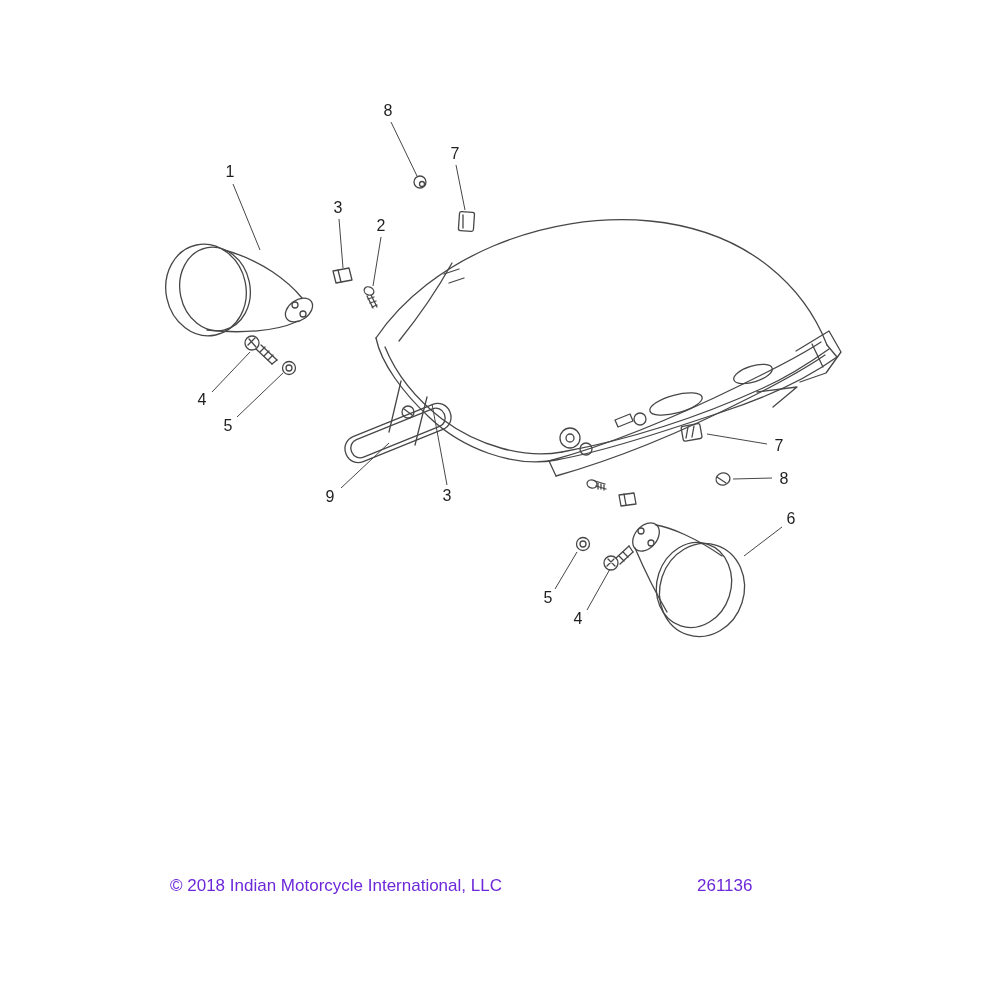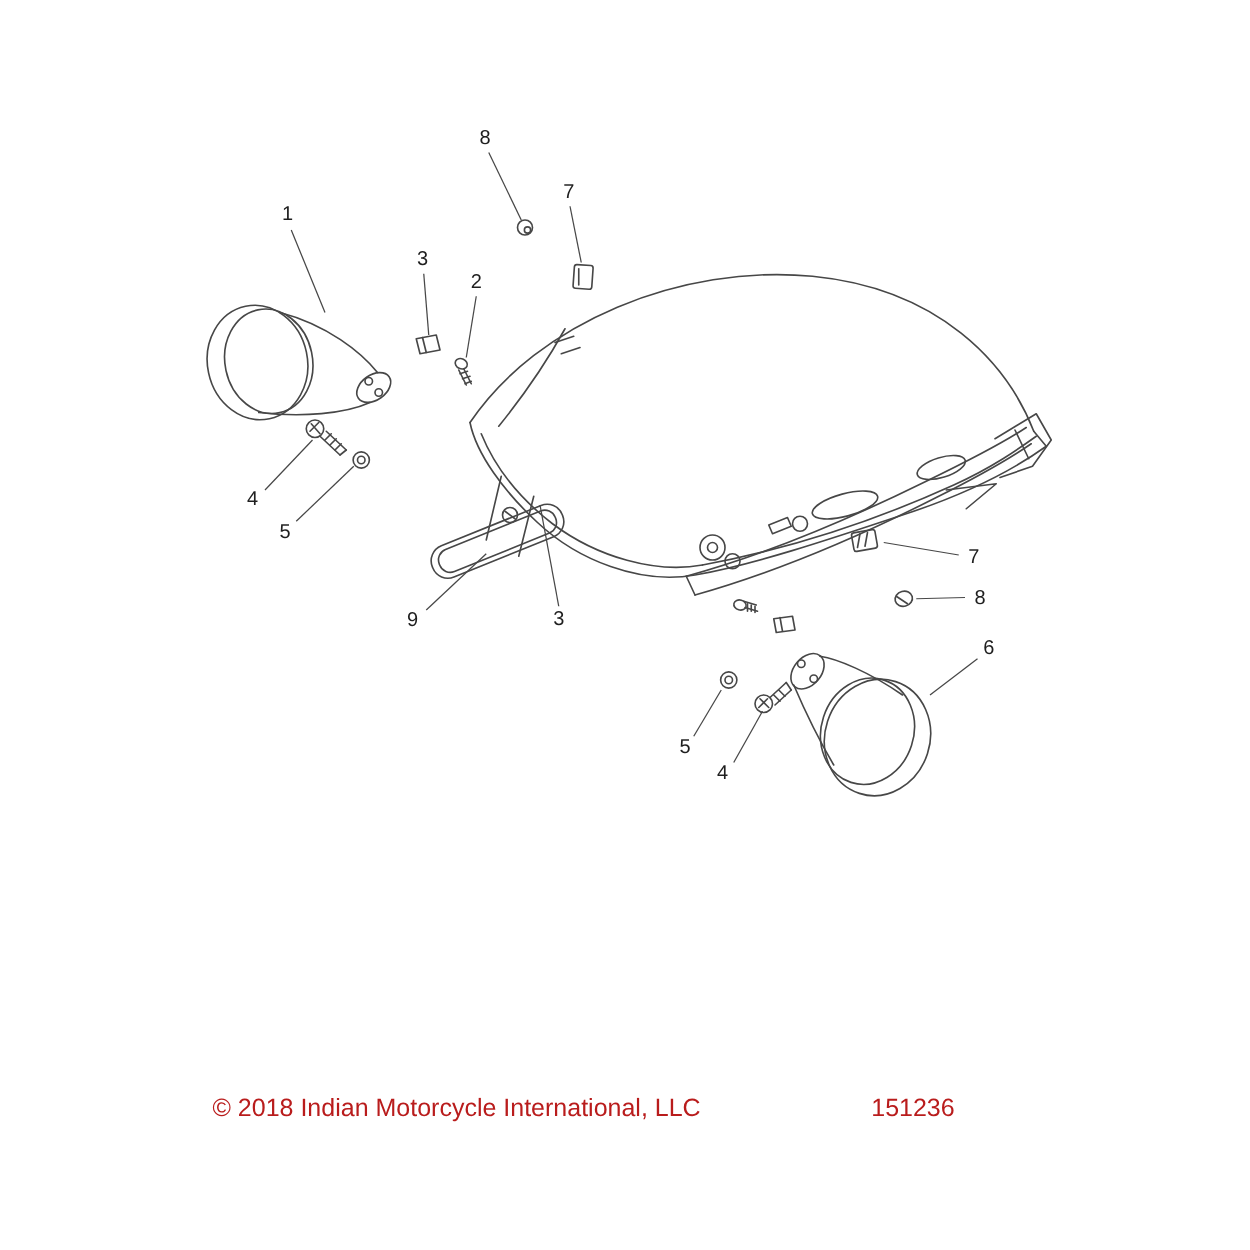--- a/index.html
+++ b/index.html
@@ -3,21 +3,21 @@
 <meta charset="utf-8">
 <style>
   html,body{margin:0;padding:0;background:#fff;}
   #page{position:relative;width:1000px;height:1000px;background:#ffffff;overflow:hidden;
         font-family:"Liberation Sans", sans-serif;}
   svg{position:absolute;left:0;top:0;}
   .art{stroke:#474747;stroke-width:1.3;fill:none;stroke-linecap:round;stroke-linejoin:round;}
   .leader{stroke:#474747;stroke-width:1;fill:none;}
   .callout{position:absolute;transform:translate(-50%,-50%);font-size:16px;color:#1f1f1f;
            line-height:1;user-select:none;}
-  .footer-text{position:absolute;font-size:20px;color:#b91c1c;white-space:nowrap;}
+  .footer-text{position:absolute;font-size:17px;color:#6d28d9;white-space:nowrap;}
 </style>
 </head>
 <body>
 
 <div id="page">
 
   <svg width="1000" height="1000" viewBox="0 0 1000 1000">
 
     <g class="art">
       <path d="M376,338 C430,258 545,211 650,221 C752,231 806,291 827,345"></path>
@@ -159,15 +159,15 @@
   <span class="callout" style="left:228px;top:426px">5</span>
   <span class="callout" style="left:330px;top:497px">9</span>
   <span class="callout" style="left:447px;top:496px">3</span>
   <span class="callout" style="left:779px;top:446px">7</span>
   <span class="callout" style="left:784px;top:479px">8</span>
   <span class="callout" style="left:791px;top:519px">6</span>
   <span class="callout" style="left:548px;top:598px">5</span>
   <span class="callout" style="left:578px;top:619px">4</span>
 
   <div class="footer-text" style="left:170px;top:876px">© 2018 Indian Motorcycle International, LLC</div>
-  <div class="footer-text" style="left:697px;top:876px">151236</div>
+  <div class="footer-text" style="left:697px;top:876px">261136</div>
 
 </div>
 
 </body></html>

